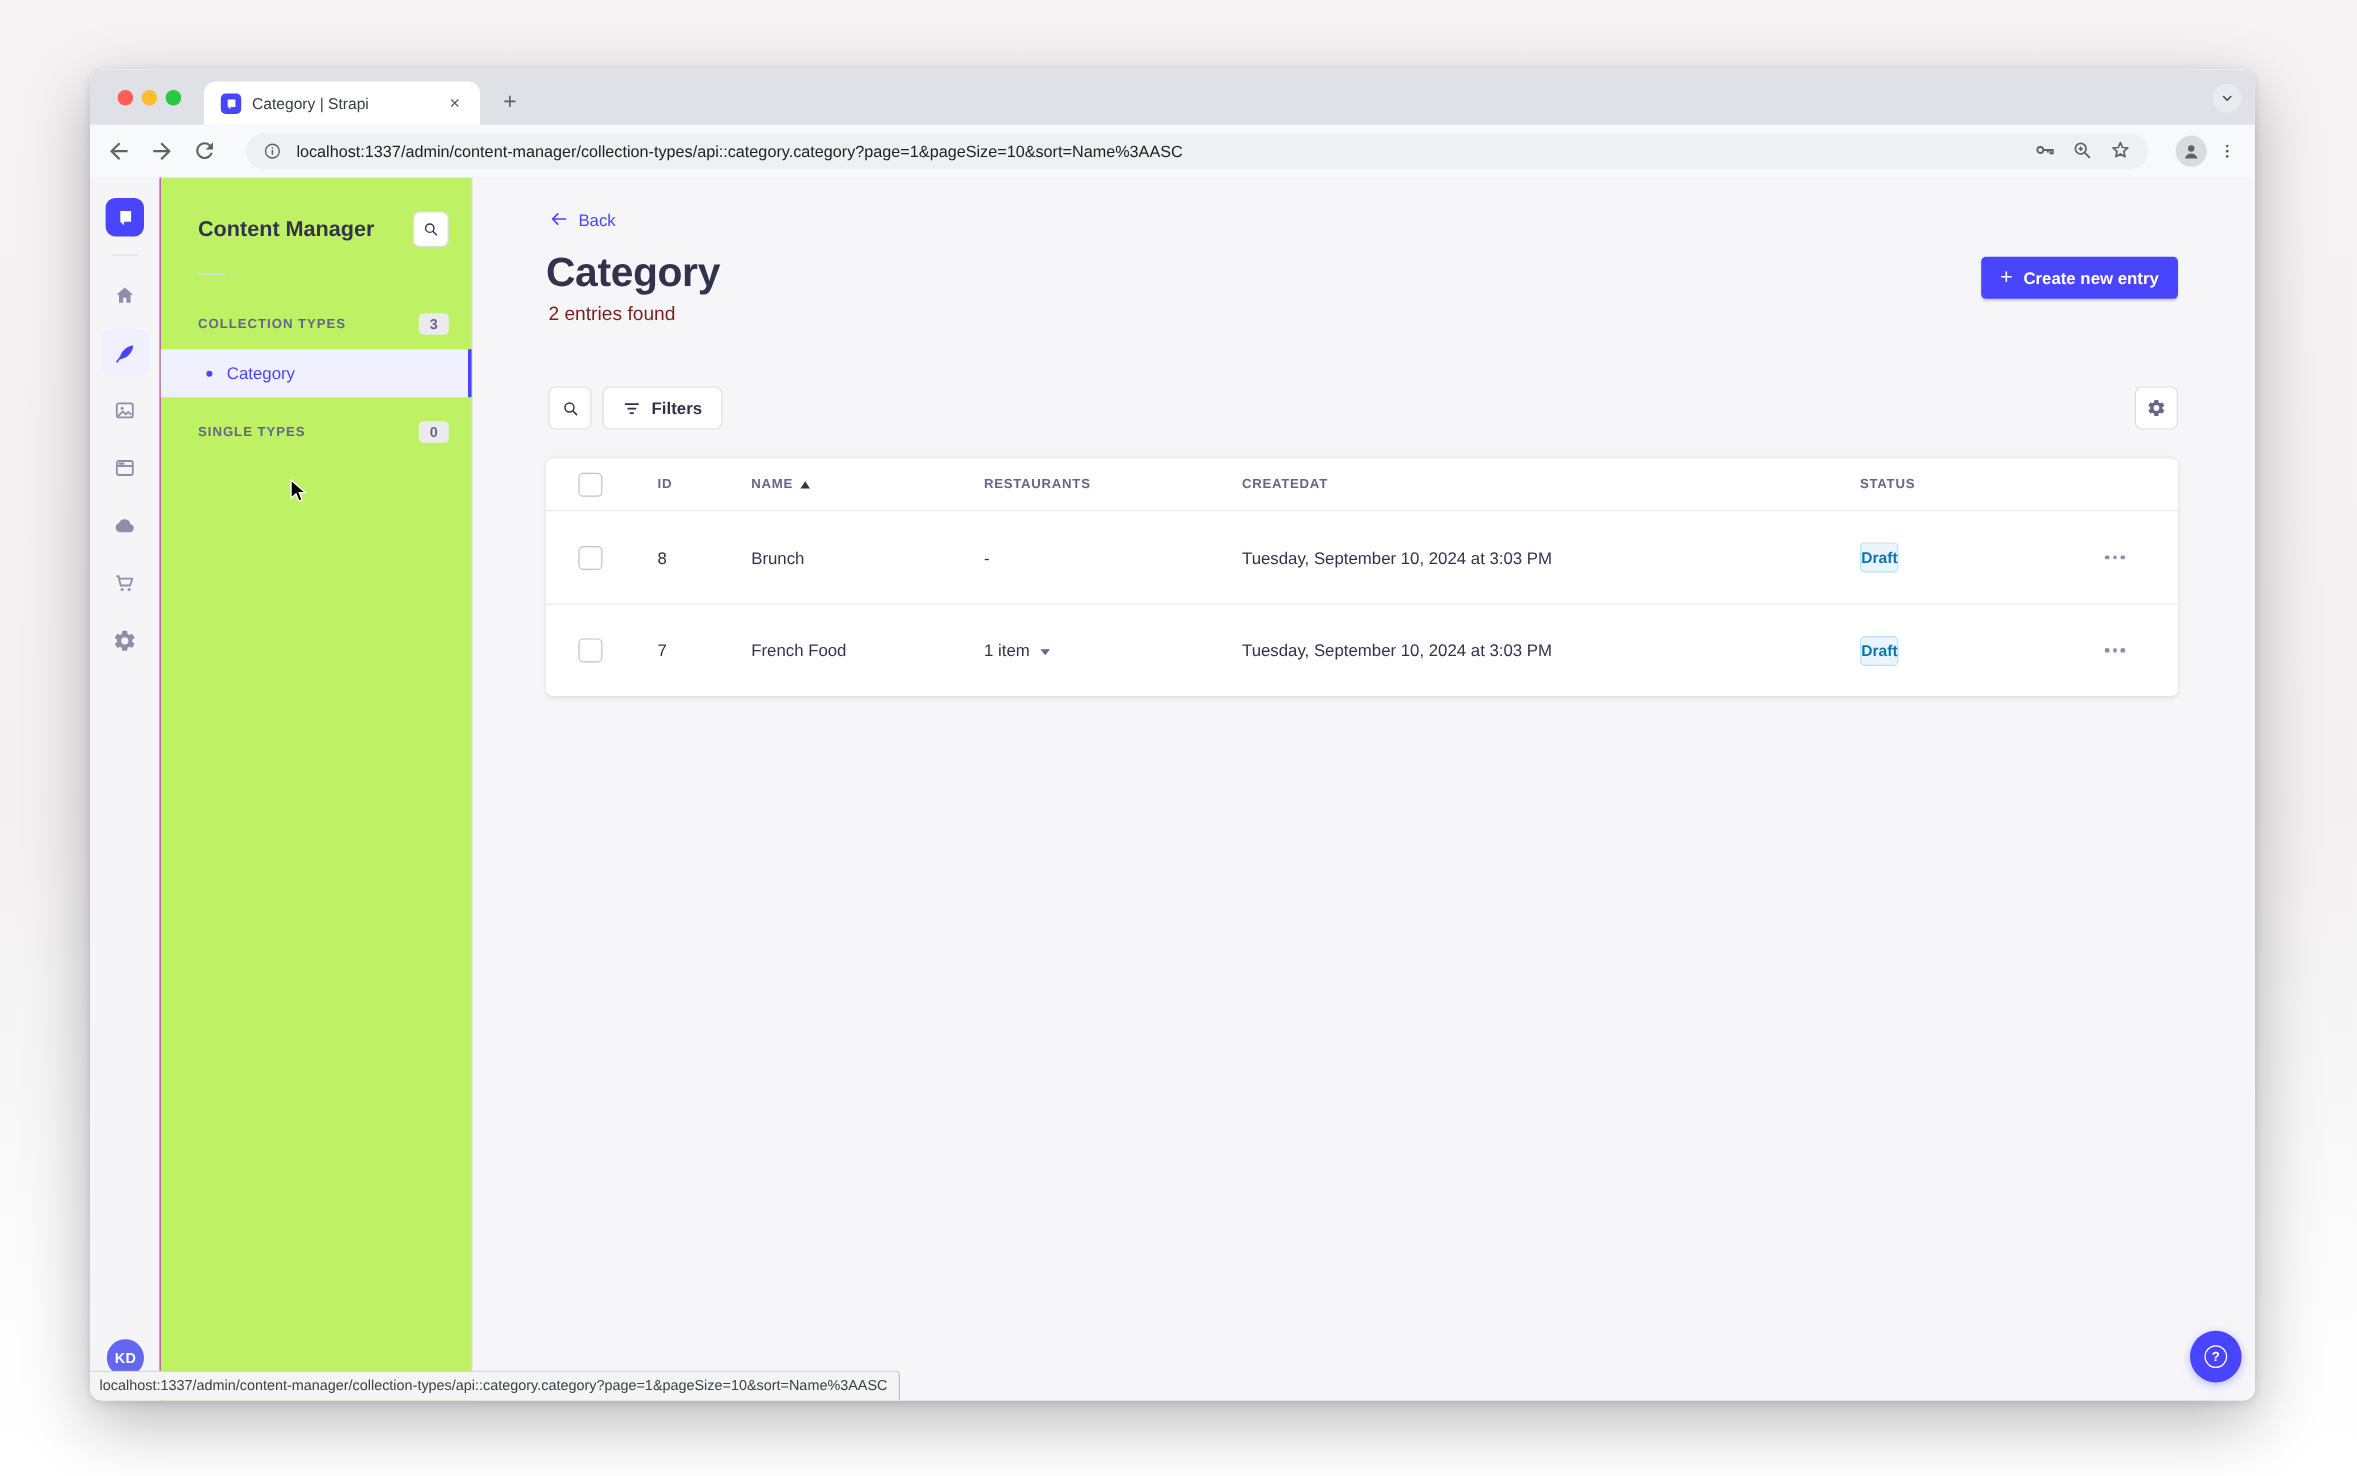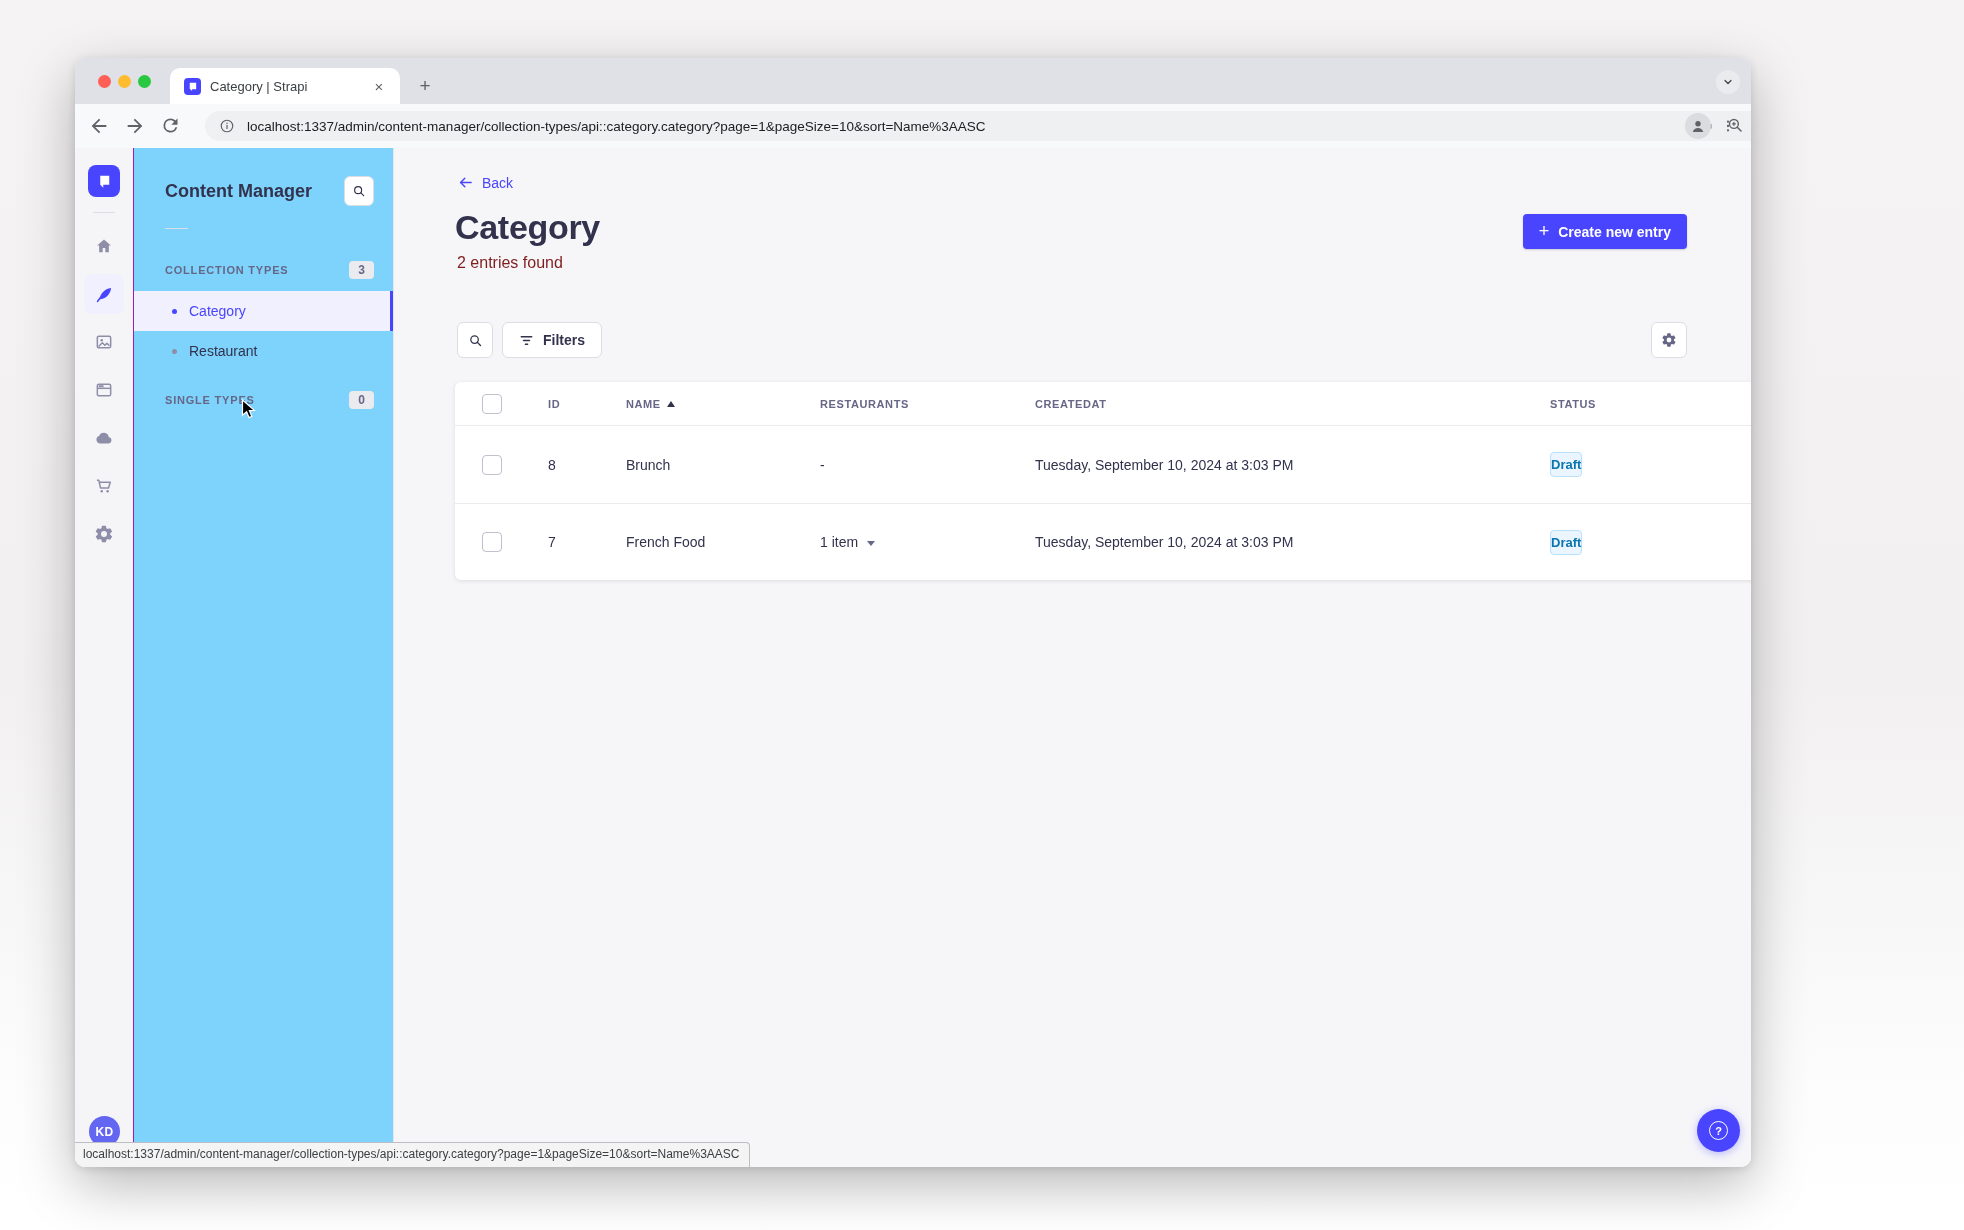--- a/index.html
+++ b/index.html
@@ -3,21 +3,21 @@
 <meta charset="utf-8">
 <style>
   * { margin:0; padding:0; box-sizing:border-box; }
   html,body { width:1964px; height:1230px; overflow:hidden; }
   body {
     font-family:"Liberation Sans","DejaVu Sans",sans-serif;
     background:linear-gradient(180deg,#f5f3f3 0%,#f2f0f1 55%,#fdfdfd 90%,#ffffff 100%);
     position:relative; color:#32324d;
   }
   .window {
-    position:absolute; left:75px; top:58px; width:1676px; height:1109px;
+    position:absolute; left:75px; top:58px; width:1804px; height:1109px;
     border-radius:10px; overflow:hidden; background:#fff;
     box-shadow:0 18px 55px rgba(0,0,0,.28), 0 2px 8px rgba(0,0,0,.12);
     display:flex; flex-direction:column;
   }
   
   .tabbar { position:relative; height:46px; background:#dfe1e6; flex:none; }
   .traffic { position:absolute; top:17px; width:13px; height:13px; border-radius:50%; }
   .t-red { left:23px; background:#ff5f57; }
   .t-yellow { left:43px; background:#febc2e; }
   .t-green { left:63px; background:#28c840; }
@@ -55,21 +55,21 @@
   }
   .rail-logo { margin-top:17px; width:32px; height:32px; border-radius:8px; background:#4945ff;
     display:flex; align-items:center; justify-content:center; }
   .rail-div { width:22px; height:1px; background:#dcdce4; margin:15px 0 13px; }
   .rail-btn { width:40px; height:40px; border-radius:8px; display:flex; align-items:center;
     justify-content:center; margin-bottom:8px; }
   .rail-btn.active { background:#f0f0ff; }
   .rail-avatar { position:absolute; bottom:20px; left:14px; width:31px; height:31px; border-radius:50%;
     background:#6366f1; color:#fff; font-size:12px; font-weight:700; display:flex; align-items:center;
     justify-content:center; letter-spacing:.3px; }
-  .subnav { width:260px; flex:none; background:#7dd3fc; border-right:1px solid #e6e6ef; position:relative; }
+  .subnav { width:260px; flex:none; background:#bef264; border-right:1px solid #e6e6ef; position:relative; }
   .subnav-title-row { display:flex; align-items:center; justify-content:space-between; padding:28px 19px 0 31px; }
   .subnav-title { font-size:18px; font-weight:700; color:#32324d; }
   .subnav-search { width:30px; height:30px; border:1px solid #dcdce4; border-radius:6px; background:#fff;
     display:flex; align-items:center; justify-content:center; }
   .subnav-div { width:23px; height:1px; background:#dcdce4; margin:22px 0 0 31px; }
   .section-row { display:flex; align-items:center; justify-content:space-between; padding:0 19px 0 31px; margin-top:30px; height:22px; }
   .section-label { font-size:11px; font-weight:700; letter-spacing:.8px; color:#666687; }
   .count-badge { background:#eaeaef; color:#666687; font-size:12px; font-weight:600; border-radius:4px;
     padding:2px 8px; min-width:25px; text-align:center; }
   .nav-items { margin-top:10px; }
@@ -279,24 +279,20 @@
       <div class="subnav-div"></div>
       <div class="section-row">
         <span class="section-label">COLLECTION TYPES</span>
         <span class="count-badge">3</span>
       </div>
       <div class="nav-items">
         <div class="nav-item active">
           <span class="bullet"></span>
           <span>Category</span>
         </div>
-        <div class="nav-item">
-          <span class="bullet"></span>
-          <span>Restaurant</span>
-        </div>
       </div>
       <div class="section-row" style="margin-top:18px;">
         <span class="section-label">SINGLE TYPES</span>
         <span class="count-badge">0</span>
       </div>
     </nav>
 
     <main class="content">
       <a class="back-link">
         <svg width="17" height="17" viewBox="0 0 24 24">

